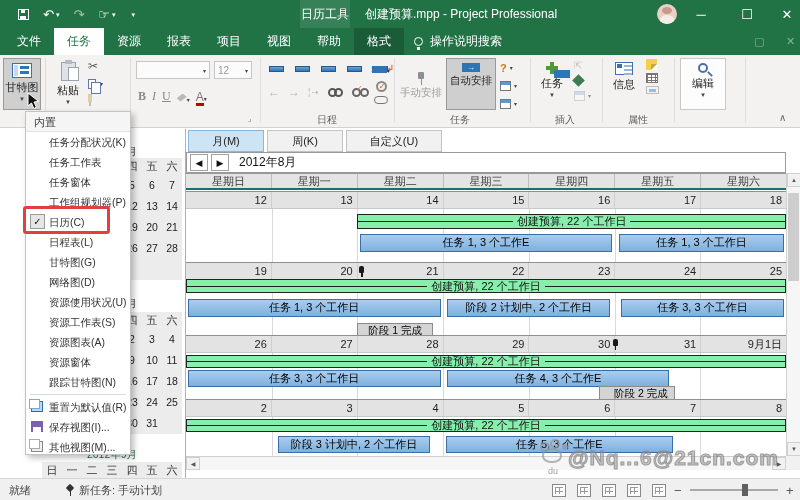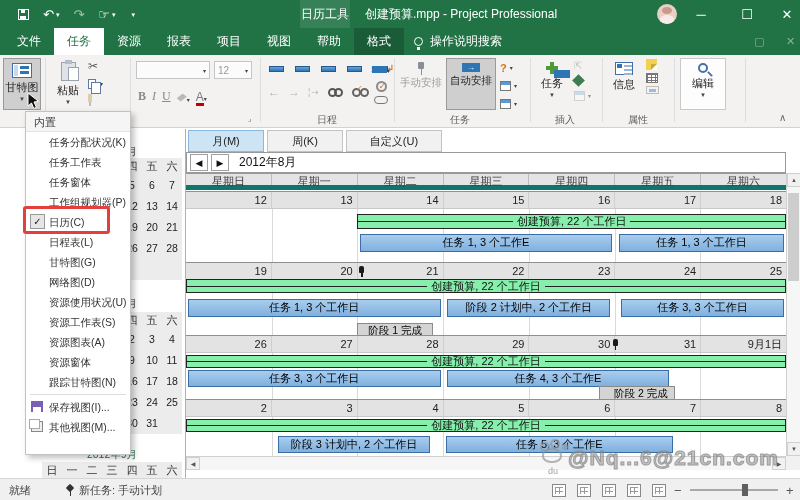--- a/index.html
+++ b/index.html
@@ -131,21 +131,21 @@
 
   
   .calendar { position:absolute; left:186px; top:129px; width:600px; height:327px; background:#fff; }
   .cal-tabs { position:absolute; left:0; top:1px; height:22px; display:flex; gap:3px; padding-left:2px; }
   .ctab { width:76px; height:22px; font-size:11px; color:#222; background:#f1f1f1; border:1px solid #c3c3c3; display:flex; align-items:center; justify-content:center; }
   .ctab.active { background:#cde4f5; border-color:#8bb8dc; }
   .ctab.wide { width:96px; }
   .cal-nav { position:absolute; left:0; top:23px; width:600px; height:21px; background:#fff; border:1px solid #999; display:flex; align-items:center; }
   .navbtn { width:18px; height:17px; margin-left:3px; border:1px solid #a0a0a0; background:#fff; font-size:9px; color:#111; display:flex; align-items:center; justify-content:center; }
   .navlabel { font-size:12px; color:#111; margin-left:10px; }
-  .cal-hdr { position:absolute; left:0; top:44px; width:600px; height:17px; background:#e4e4e4; border-top:1px solid #999; border-bottom:5px solid #0f766e; display:flex; }
+  .cal-hdr { position:absolute; left:0; top:44px; width:600px; height:17px; background:#e4e4e4; border-top:1px solid #999; border-bottom:2px solid #0f766e; display:flex; }
   .chcell { flex:1; font-size:11px; color:#3b3b3b; text-align:center; line-height:15px; border-left:1px solid #bdbdbd; }
   .chcell:first-child { border-left:none; }
   .cal-weeks { position:absolute; left:0; top:62px; width:600px; height:265px; overflow:hidden; }
   .week { position:relative; width:600px; overflow:hidden; border-top:1px solid #8f8f8f; }
   .wk-band { position:absolute; left:0; top:0; width:100%; height:17px; background:#e3e3e3; border-bottom:1px solid #c8c8c8; display:flex; }
   .wk-date { flex:1; font-size:11px; color:#222; text-align:right; padding-right:4px; line-height:16px; border-left:1px solid #cfcfcf; }
   .wk-date:first-child { border-left:none; }
   .colline { position:absolute; top:17px; bottom:0; width:1px; background:#d9d9d9; }
   .bar { position:absolute; overflow:hidden; white-space:nowrap; }
   .bar-task { background:linear-gradient(#a9cdee,#7fb0de); border:1px solid #3a6ea5; font-size:11px; color:#000; text-align:center; }
@@ -323,21 +323,21 @@
         </span>
     </div>
     <div class="schcol" style="left:372px;top:4px;">
       <span><span class="i-respect"></span><span class="dd6">▾</span></span>
       <span class="i-chaincheck"></span>
       <span class="i-inactive"></span>
     </div>
     <div class="glabel" style="left:292px;width:70px;">日程</div>
     <div class="rsep" style="left:394px;"></div>
 
-    <div class="bigbtn" style="left:398px;width:46px;height:52px;">
+    <div class="bigbtn" style="left:398px;width:46px;height:52px;justify-content:center;">
       <span class="i-pin"></span>
       <span style="color:#9b9b9b;font-size:10.5px;">手动安排</span>
     </div>
     <div class="bigbtn pressed" style="left:446px;width:50px;height:52px;">
       <span class="i-auto">→</span>
       <span style="font-size:10.5px;">自动安排</span>
     </div>
     <div class="smallcol" style="left:500px;top:5px;">
       <span class="sicon">
           <span class="i-q">?</span>
@@ -679,20 +679,21 @@
         <div class="vitem"><span class="chk">✓</span><span>日历(C)</span></div>
         <div class="vitem"><span>日程表(L)</span></div>
         <div class="vitem"><span>甘特图(G)</span></div>
         <div class="vitem"><span>网络图(D)</span></div>
         <div class="vitem"><span>资源使用状况(U)</span></div>
         <div class="vitem"><span>资源工作表(S)</span></div>
         <div class="vitem"><span>资源图表(A)</span></div>
         <div class="vitem"><span>资源窗体</span></div>
         <div class="vitem"><span>跟踪甘特图(N)</span></div>
         <div class="vsep"></div>
+        <div class="vitem"><span class="mi mi-reset"></span><span>重置为默认值(R)</span></div>
         <div class="vitem"><span class="mi mi-save"></span><span>保存视图(I)...</span></div>
         <div class="vitem"><span class="mi mi-more"></span><span>其他视图(M)...</span></div>
       </div>
   </div>
   <div class="redbox"></div>
 
   <svg class="cursor" width="14" height="18">
     <polygon points="1,1 1,14 4.5,11 6.8,16.5 9.4,15.3 7,10 11.5,9.3" fill="#111" stroke="#fff" stroke-width="1"></polygon>
   </svg>
 

